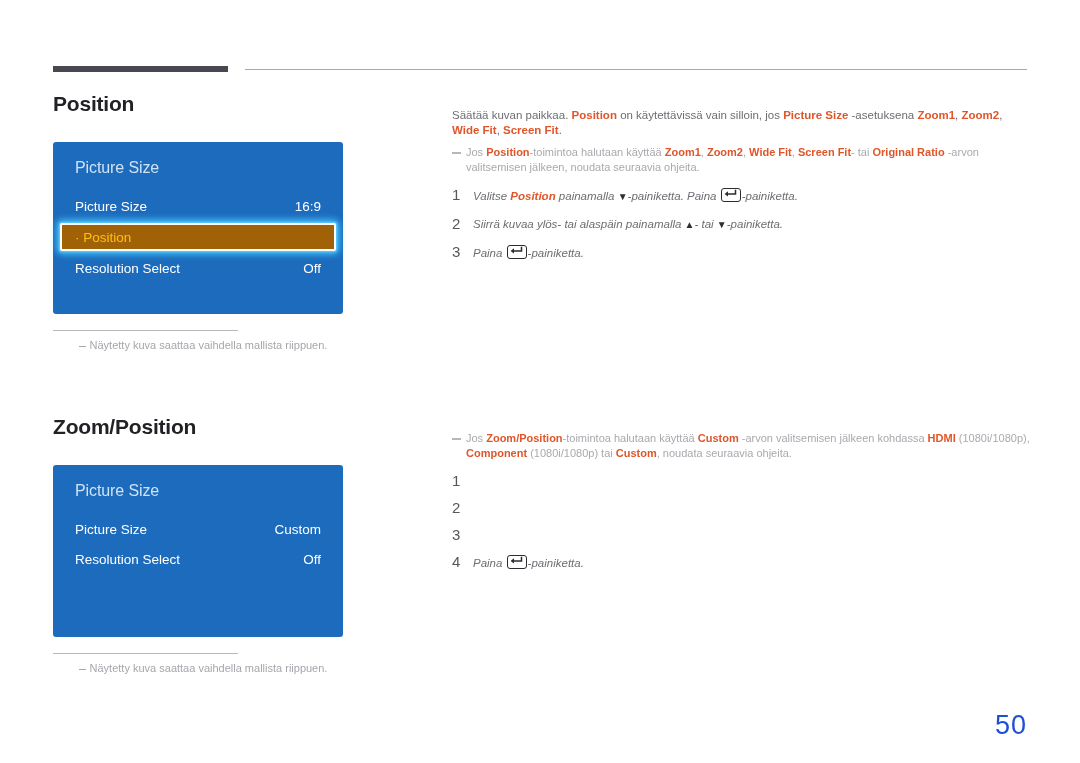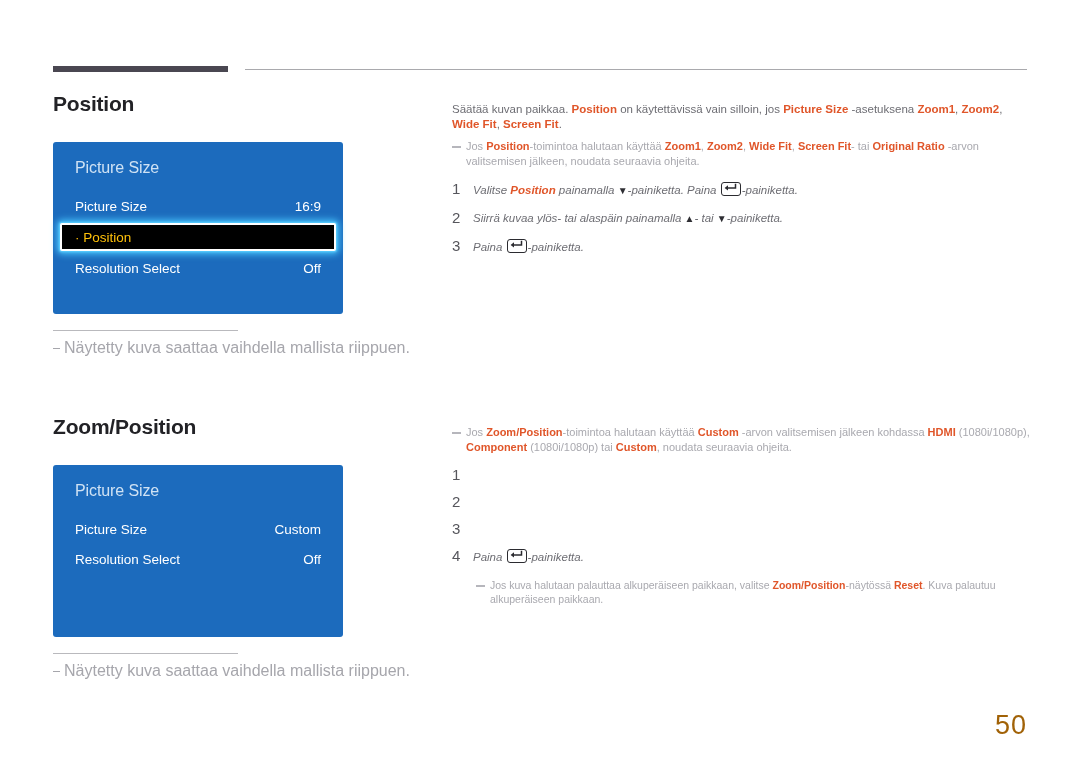--- a/index.html
+++ b/index.html
@@ -81,21 +81,21 @@
     justify-content: space-between;
     padding: 0 22px;
     box-sizing: border-box;
     color: #ffffff;
     font-size: 13.5px;
   }
   .osd-row .label { white-space: nowrap; }
   .osd-row .value { white-space: nowrap; }
 
   .osd-row.selected {
-    background: #000000;
+    background: #a16207;
     border: 2px solid #ffffff;
     border-radius: 2px;
     box-shadow: 0 0 7px 3px #49c8ff, 0 0 2px 1px #8fe0ff;
     margin: 2px 7px;
     padding: 0 13px;
     height: 28px;
     width: 276px;
     box-sizing: border-box;
   }
   .osd-row.selected .label { color: #ffc10a; }
@@ -106,37 +106,38 @@
     left: 53px;
     top: 238px;
     width: 300px;
   }
   .osd-footnote .fn-rule {
     width: 185px; height: 1px;
     background: #b9b9bd;
     margin-bottom: 8px;
   }
   .osd-footnote .fn-text {
-    font-size: 16px;
+    font-size: 11px;
     color: #a6a6ac;
     white-space: nowrap;
+    text-align: center;
   }
   .fn-dash {
     display: inline-block;
     width: 7px; height: 1px;
     background: #a6a6ac;
     vertical-align: middle;
     margin-right: 4px;
   }
 
   
   .right-col {
     position: absolute;
     left: 452px;
-    top: 10px;
+    top: 16px;
     width: 578px;
   }
   .intro {
     font-size: 11.5px;
     line-height: 15px;
     color: #6d6d73;
   }
   .note {
     position: relative;
     font-size: 11px;
@@ -198,21 +199,21 @@
     background: #ffffff;
   }
   .enter-key svg { position: absolute; left: 1px; top: 0px; }
 
   
   .page-number {
     position: absolute;
     right: 53px;
     bottom: 22px;
     font-size: 27px;
-    color: #a16207;
+    color: #1d4ed8;
     letter-spacing: 1px;
   }
 </style>
 </head>
 <body>
 
 <div class="header-rules">
   <div class="rule-thick"></div>
   <div class="rule-thin"></div>
 </div>
@@ -314,20 +315,16 @@
           <div class="num">3</div>
         </div>
         <div class="step">
           <div class="num">4</div>
           <div class="body"><span>Paina </span><span class="enter-key"><svg width="14" height="9" viewBox="0 0 14 9">
                 <path d="M12.5 0.8 V4.9 H4.2" stroke="#2b2b30" stroke-width="1.5" fill="none"></path>
                 <path d="M5.0 2.2 L1.6 4.9 L5.0 7.6 Z" fill="#2b2b30"></path>
               </svg></span><span>-painiketta.</span></div>
         </div>
       </div>
-    <div class="note sub">
-      <span class="n-dash"></span>
-      <span><span class="dim">Jos kuva halutaan palauttaa alkuperäiseen paikkaan, valitse </span><b class="hl">Zoom/Position</b><span class="dim">-näytössä </span><b class="hl">Reset</b><span class="dim">. Kuva palautuu alkuperäiseen paikkaan.</span></span>
-    </div>
   </div>
 </div>
 
 <div class="page-number">50</div>
 
 </body></html>

